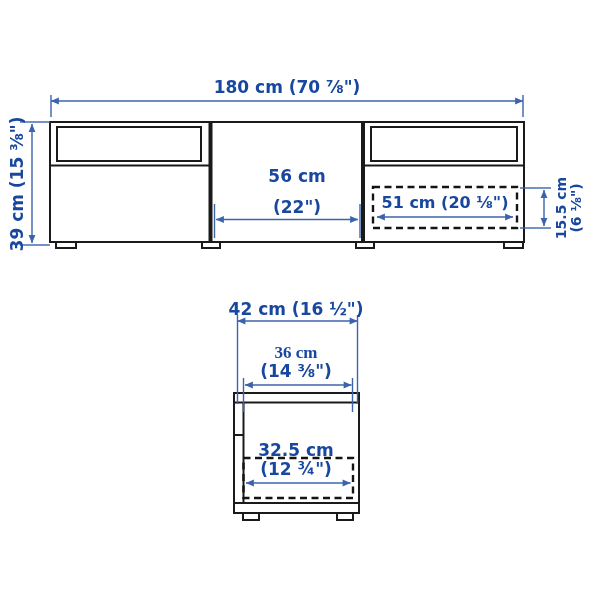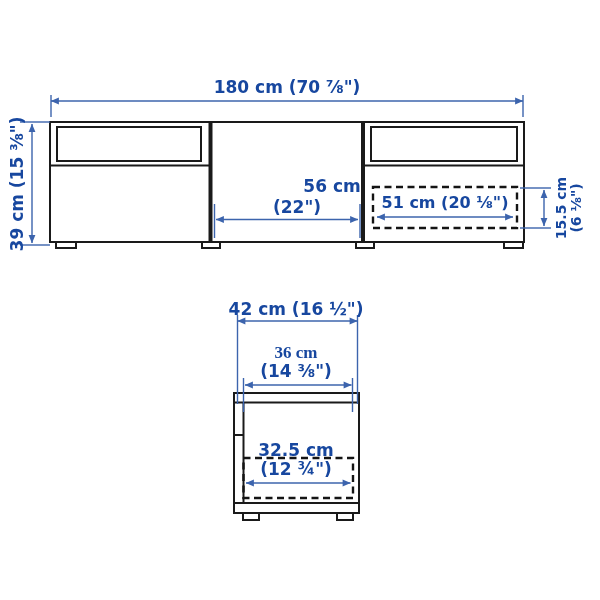--- a/index.html
+++ b/index.html
@@ -96,21 +96,21 @@
       <line x1="352.5" y1="378" x2="352.5" y2="412" stroke="#3c64ad" stroke-width="1.4"></line>
 
       <line x1="246" y1="483" x2="350.5" y2="483" stroke="#3c64ad" stroke-width="1.4" marker-start="url(#ah)" marker-end="url(#ah)"></line>
     </g>
   </svg>
 
   <div class="label sz17" style="left:287px;top:87px;">180 cm (70 ⅞")</div>
 
   <div class="label rot sz17" style="left:17px;top:184px;">39 cm (15 ⅜")</div>
 
-  <div class="label sz17" style="left:297px;top:186px;margin-left:35px;">56 cm</div>
+  <div class="label sz17" style="left:297px;top:176px;">56 cm</div>
   <div class="label sz17" style="left:297px;top:207px;">(22")</div>
 
   <div class="label sz16" style="left:445px;top:203px;">51 cm (20 ⅛")</div>
 
   <div class="label rot sz14" style="left:569px;top:208px;">
     <div>15.5 cm</div>
     <div>(6 ⅛")</div>
   </div>
 
   <div class="label sz17" style="left:296px;top:309px;">42 cm (16 ½")</div>

